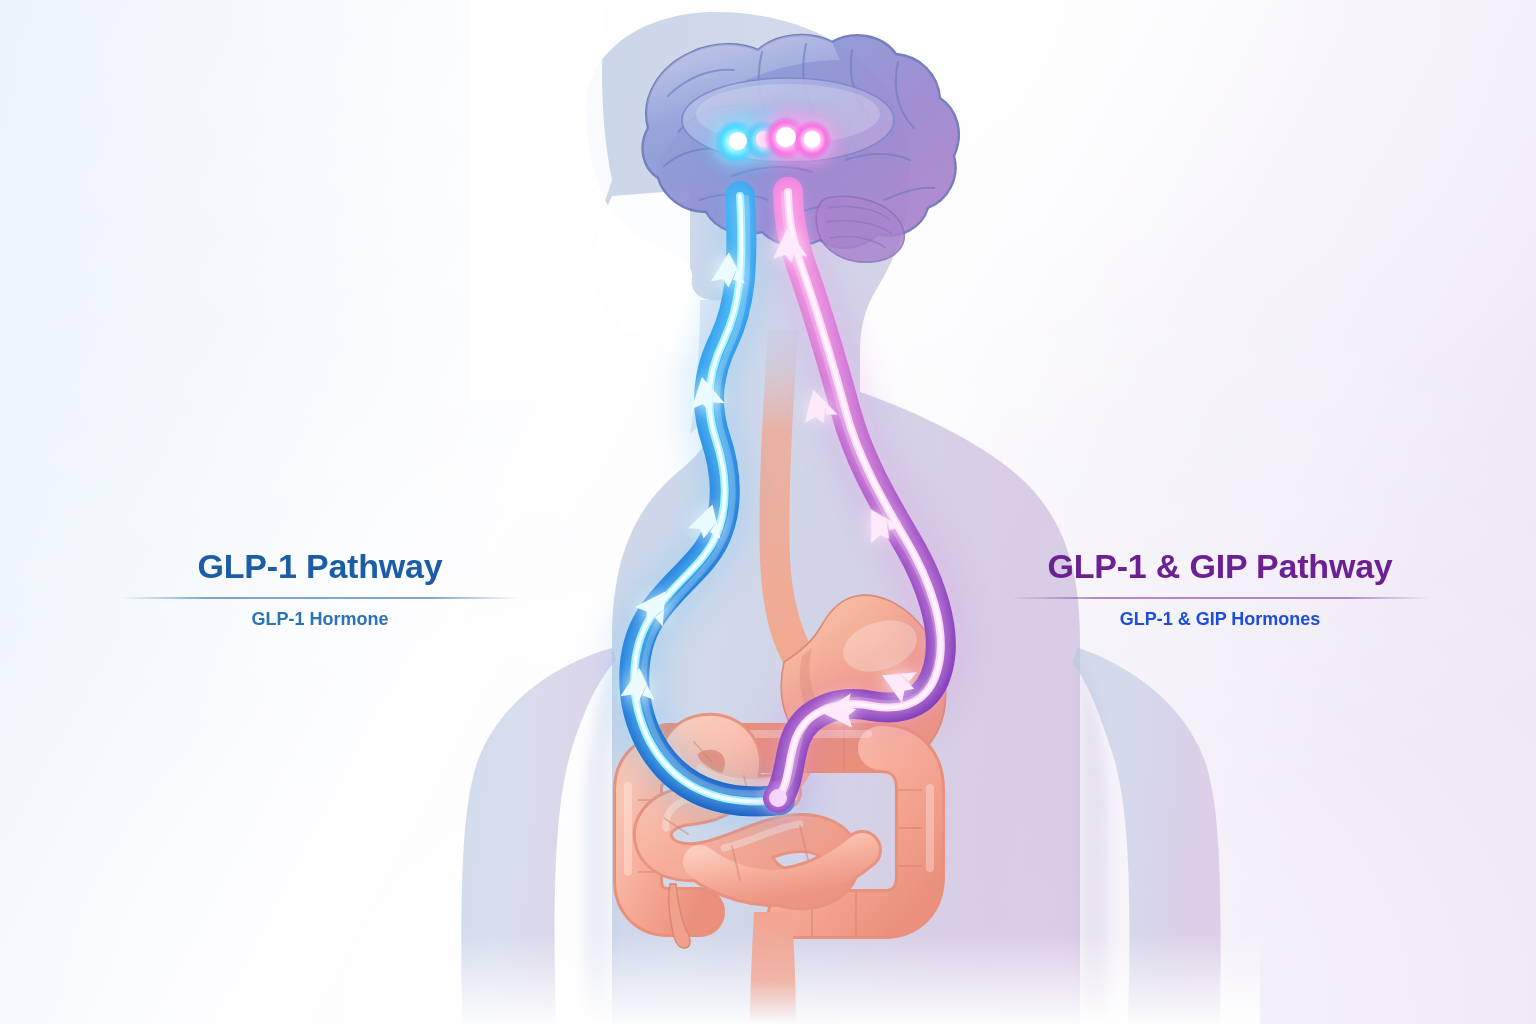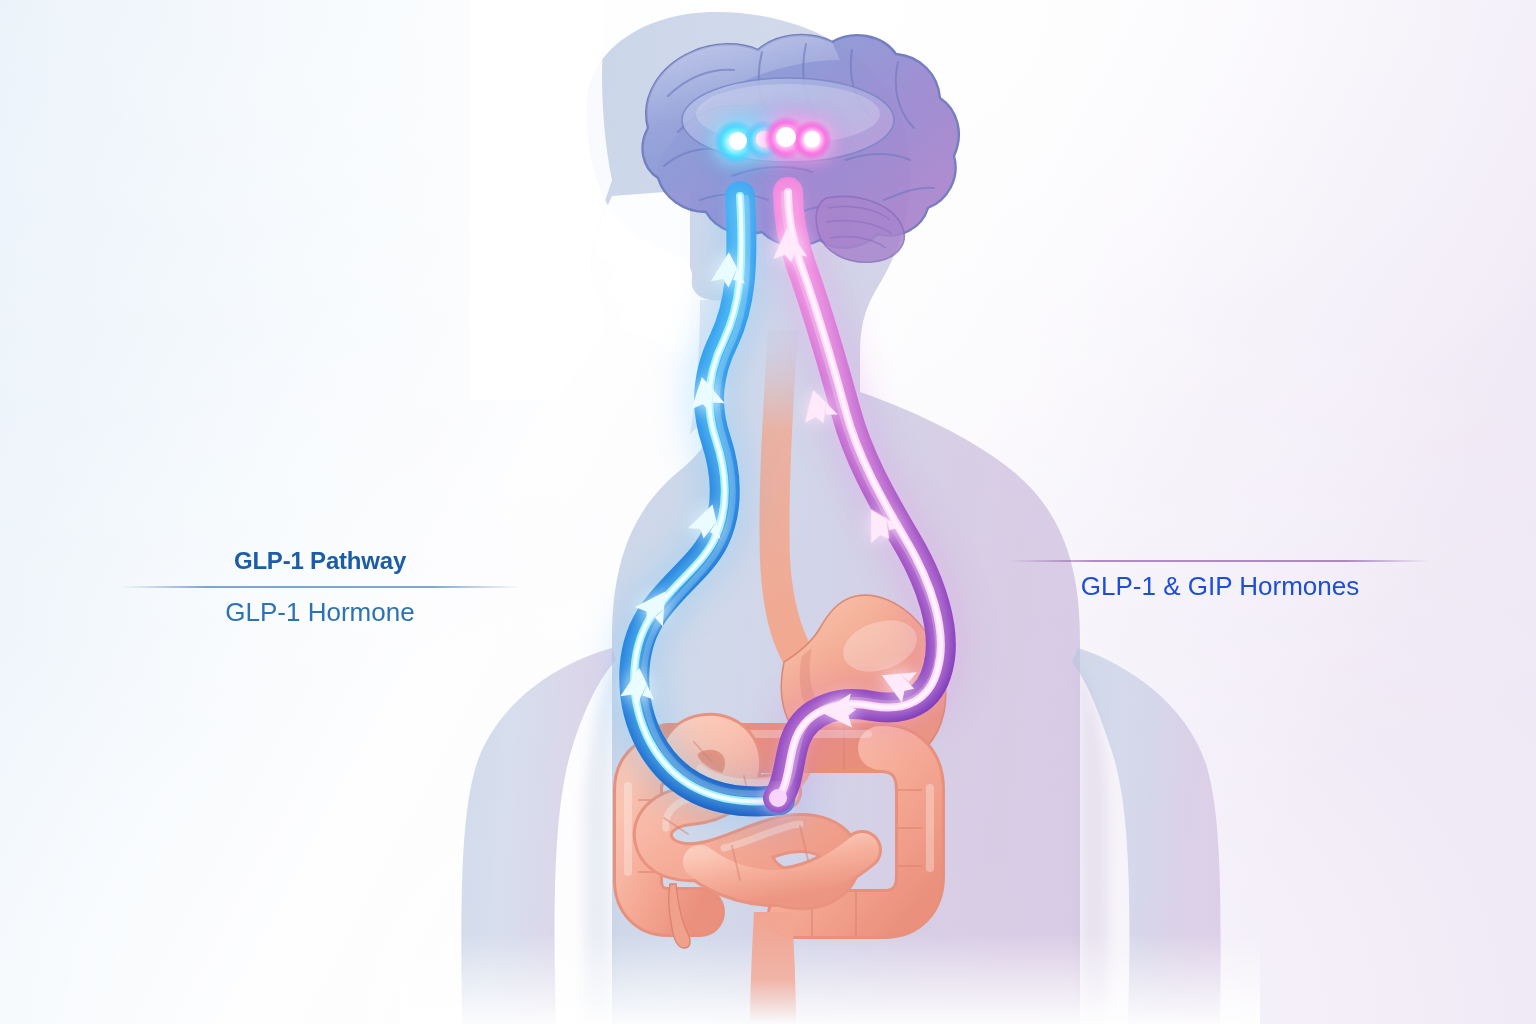--- a/index.html
+++ b/index.html
@@ -25,34 +25,34 @@
   
   .label-block {
     position: absolute;
     text-align: center;
     user-select: none;
   }
   #label-left  { left: 120px;  top: 548px; width: 400px; }
   #label-right { left: 1010px; top: 548px; width: 420px; }
 
   .label-title {
-    font-size: 24px;
+    font-size: 34px;
     font-weight: bold;
     letter-spacing: -0.2px;
     line-height: 1.1;
     white-space: nowrap;
   }
   .label-rule {
     height: 2px;
     margin: 12px auto 10px auto;
     width: 100%;
   }
   .label-sub {
-    font-size: 26px;
-    font-weight: normal;
+    font-size: 18px;
+    font-weight: bold;
     line-height: 1.15;
     white-space: nowrap;
   }
 
   #label-left .label-title { color: #1b5da6; }
   #label-left .label-sub   { color: #2c73b4; }
   #label-left .label-rule  {
     background: linear-gradient(to right,
       rgba(27,93,166,0) 0%,
       rgba(27,93,166,0.55) 22%,
@@ -487,17 +487,18 @@
     </g>
   </svg>
 
   <div class="label-block" id="label-left">
     <div class="label-title">GLP-1 Pathway</div>
     <div class="label-rule"></div>
     <div class="label-sub">GLP-1 Hormone</div>
   </div>
 
   <div class="label-block" id="label-right">
+    <div class="label-title">GLP-1 &amp; GIP Pathway</div>
     <div class="label-rule"></div>
     <div class="label-sub">GLP-1 &amp; GIP Hormones</div>
   </div>
 
 </div>
 
 </body></html>

